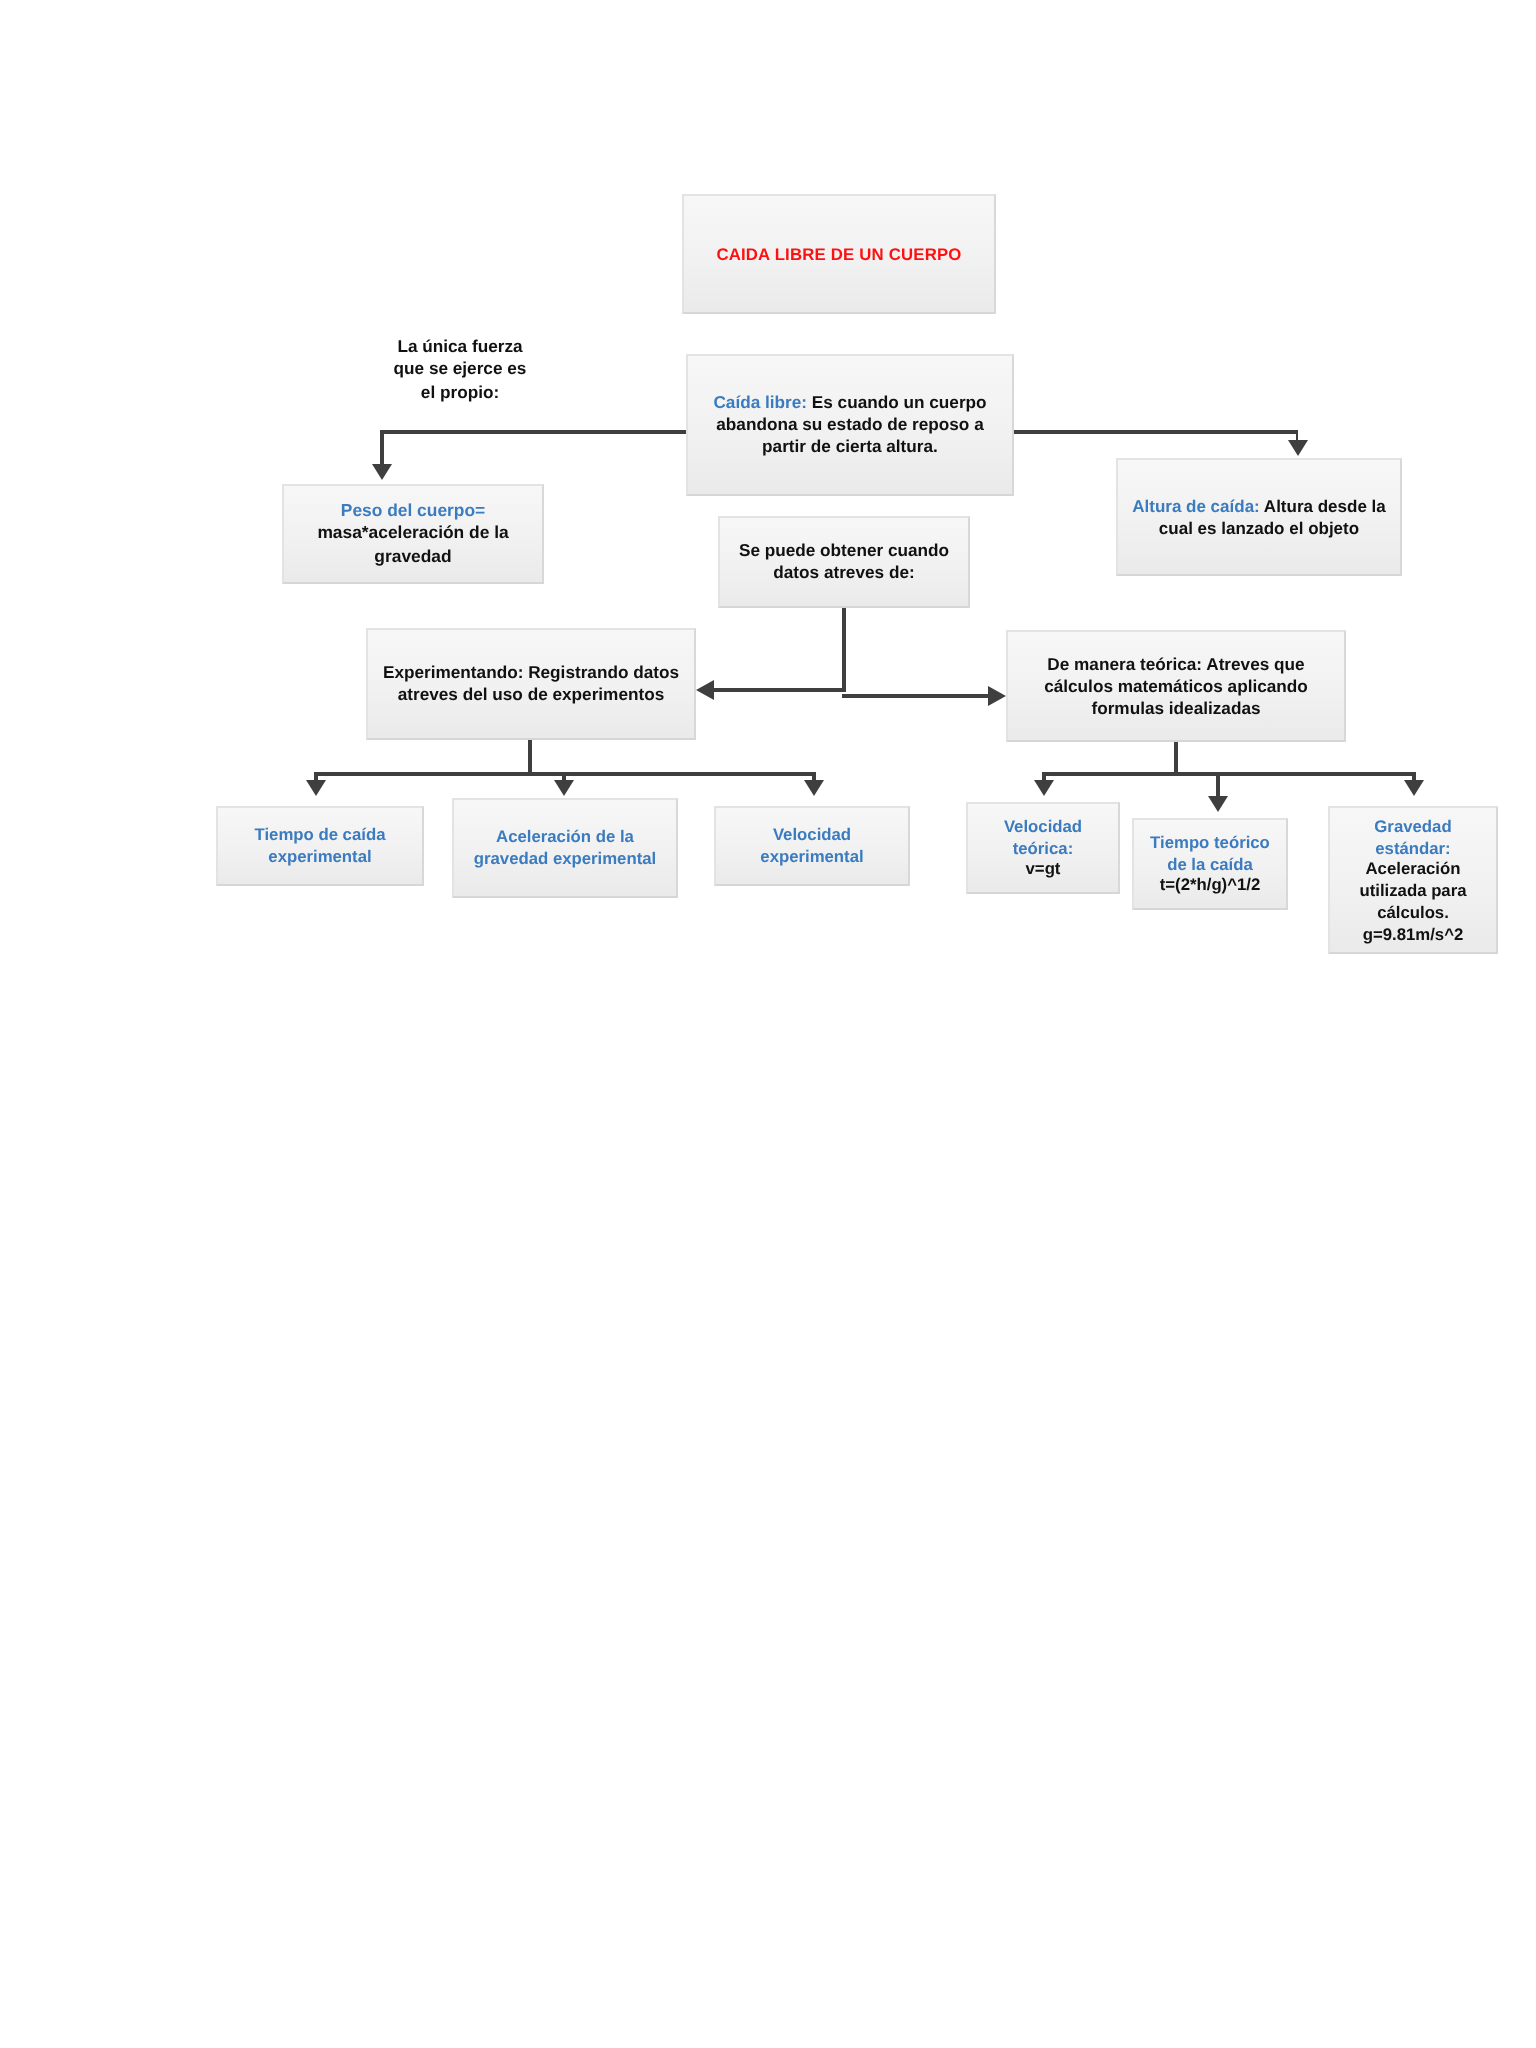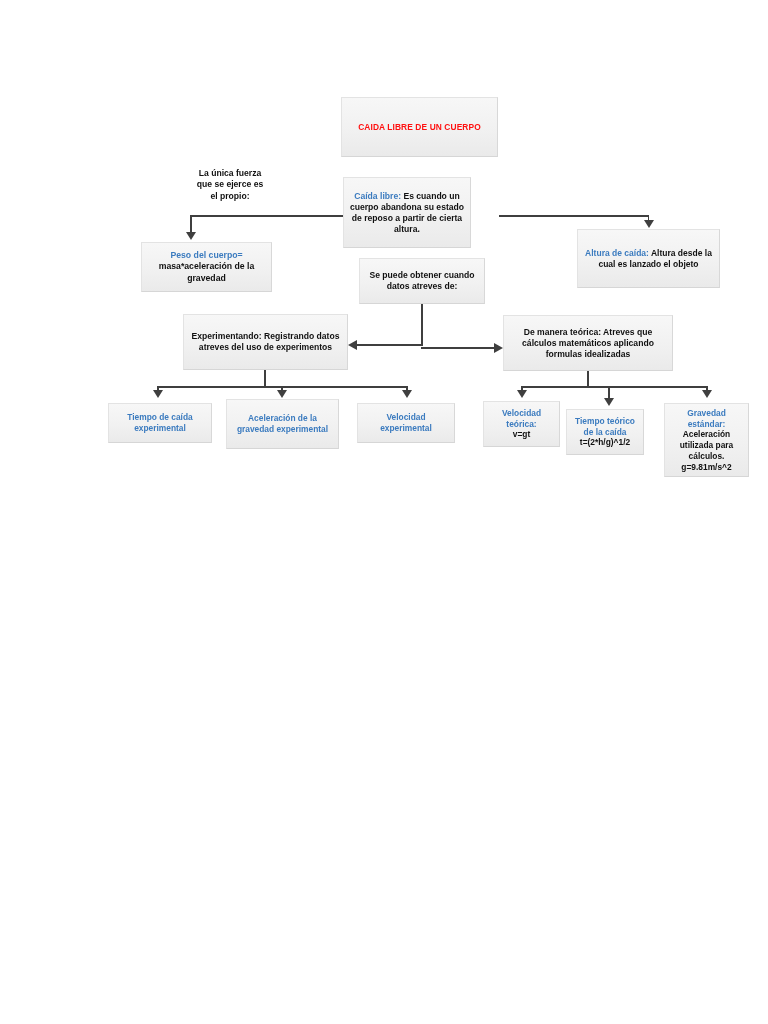--- a/index.html
+++ b/index.html
@@ -85,23 +85,23 @@
     border-right: 9px solid #3f3f3f;
   }
   .arrow.right {
     border-top: 5px solid transparent;
     border-bottom: 5px solid transparent;
     border-left: 9px solid #3f3f3f;
   }
 
   
   #n-title   { left:341px; top:97px;  width:157px; height:60px;  font-size:8.4px; font-weight:bold; letter-spacing:.1px; }
-  #n-def     { left:343px; top:177px; width:128px; height:71px;  font-size:8.6px; font-weight:bold; }
+  #n-def     { left:343px; top:177px; width:164px; height:71px;  font-size:8.6px; font-weight:bold; }
   #n-peso    { left:141px; top:242px; width:131px; height:50px;  font-size:8.7px; font-weight:bold; }
-  #n-altura  { left:577px; top:229px; width:143px; height:59px;  font-size:8.5px; font-weight:bold; }
+  #n-altura  { left:558px; top:229px; width:143px; height:59px;  font-size:8.5px; font-weight:bold; }
   #n-obtener { left:359px; top:258px; width:126px; height:46px;  font-size:8.6px; font-weight:bold; }
   #n-exp     { left:183px; top:314px; width:165px; height:56px;  font-size:8.6px; font-weight:bold; }
   #n-teo     { left:503px; top:315px; width:170px; height:56px;  font-size:8.6px; font-weight:bold; }
 
   #n-b1 { left:108px; top:403px; width:104px; height:40px; font-size:8.4px; font-weight:bold; }
   #n-b2 { left:226px; top:399px; width:113px; height:50px; font-size:8.4px; font-weight:bold; }
   #n-b3 { left:357px; top:403px; width:98px;  height:40px; font-size:8.4px; font-weight:bold; }
   #n-b4 { left:483px; top:401px; width:77px;  height:46px; font-size:8.4px; font-weight:bold; }
   #n-b5 { left:566px; top:409px; width:78px;  height:46px; font-size:8.4px; font-weight:bold; }
   #n-b6 { left:664px; top:403px; width:85px;  height:74px; font-size:8.4px; font-weight:bold; }

